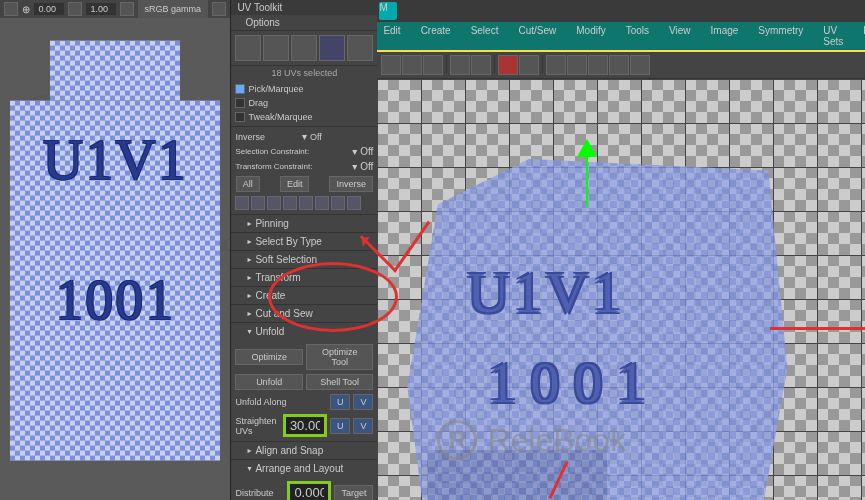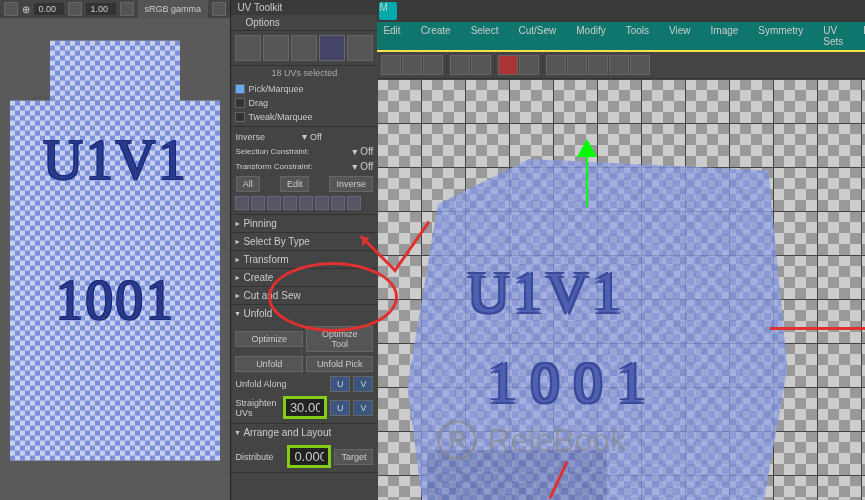--- a/index.html
+++ b/index.html
@@ -25,21 +25,21 @@
 .mid-menu{background:#444;padding:2px 14px;font-size:10px;border-bottom:1px solid #333}
 .mid-icons{display:flex;gap:2px;padding:4px;border-bottom:1px solid #333}
 .big-icon{width:26px;height:26px;background:#555;border:1px solid #666}
 .big-icon.sel{background:#446}
 .sel-count{text-align:center;font-size:9px;padding:2px;color:#aaa}
 .mid-scroll{flex:1;overflow-y:auto;overflow-x:hidden}
 .mid-scroll::-webkit-scrollbar{width:10px}
 .mid-scroll::-webkit-scrollbar-track{background:#333}
 .mid-scroll::-webkit-scrollbar-thumb{background:#666}
 .sect{border-bottom:1px solid #333}
-.sect-hdr{padding:3px 4px;font-size:10px;cursor:pointer;display:flex;align-items:center;gap:4px}
+.sect-hdr{padding:3px 16px;font-size:10px;cursor:pointer;display:flex;align-items:center;gap:4px}
 .sect-hdr::before{content:"▸";font-size:8px}
 .sect-hdr.open::before{content:"▾"}
 .sect-body{padding:2px 4px}
 .row{display:flex;gap:3px;align-items:center;padding:2px 0}
 .check{width:10px;height:10px;background:#333;border:1px solid #666}
 .check.on{background:#6af}
 .lbl{font-size:9px;flex:1}
 .btn-sm{background:#555;padding:2px 6px;font-size:9px;border:1px solid #666;cursor:pointer;text-align:center}
 .btn-sm.ub{background:#3a5580;min-width:16px}
 .btn-sm.vb{background:#3a5580;min-width:16px}
@@ -166,52 +166,58 @@
       </div>
     </div>
       </div>
     <div class="sect">
         <div class="sect-hdr">Pinning</div>
       </div>
     <div class="sect">
         <div class="sect-hdr">Select By Type</div>
       </div>
     <div class="sect">
+        <div class="sect-hdr">Soft Selection</div>
+      </div>
+    <div class="sect">
         <div class="sect-hdr">Transform</div>
       </div>
     <div class="sect">
         <div class="sect-hdr">Create</div>
       </div>
     <div class="sect">
         <div class="sect-hdr">Cut and Sew</div>
       </div>
     <div class="sect">
         <div class="sect-hdr open">Unfold</div>
       <div class="sect-body">
         <div class="row">
             <div class="btn-sm" style="flex:1">Optimize</div>
             <div class="btn-sm" style="flex:1">Optimize Tool</div>
           </div>
         <div class="row">
             <div class="btn-sm" style="flex:1">Unfold</div>
-            <div class="btn-sm" style="flex:1">Unfold Pick</div>
+            <div class="btn-sm" style="flex:1">Shell Tool</div>
           </div>
         <div class="row">
             <span class="lbl">Unfold Along</span>
             <div class="btn-sm ub">U</div>
             <div class="btn-sm vb">V</div>
           </div>
         <div class="row">
             <span class="lbl">Straighten UVs</span>
             <input class="inp" value="30.00" style="">
             <div class="btn-sm ub">U</div>
             <div class="btn-sm vb">V</div>
           </div>
       </div>
     </div>
+    <div class="sect">
+        <div class="sect-hdr">Align and Snap</div>
+      </div>
     <div class="sect">
         <div class="sect-hdr open">Arrange and Layout</div>
       <div class="sect-body">
         <div class="row">
             <span class="lbl">Distribute</span>
             <input class="inp" value="0.0000" style="">
             <div class="btn-sm">Target</div>
           </div>
 
       </div>

